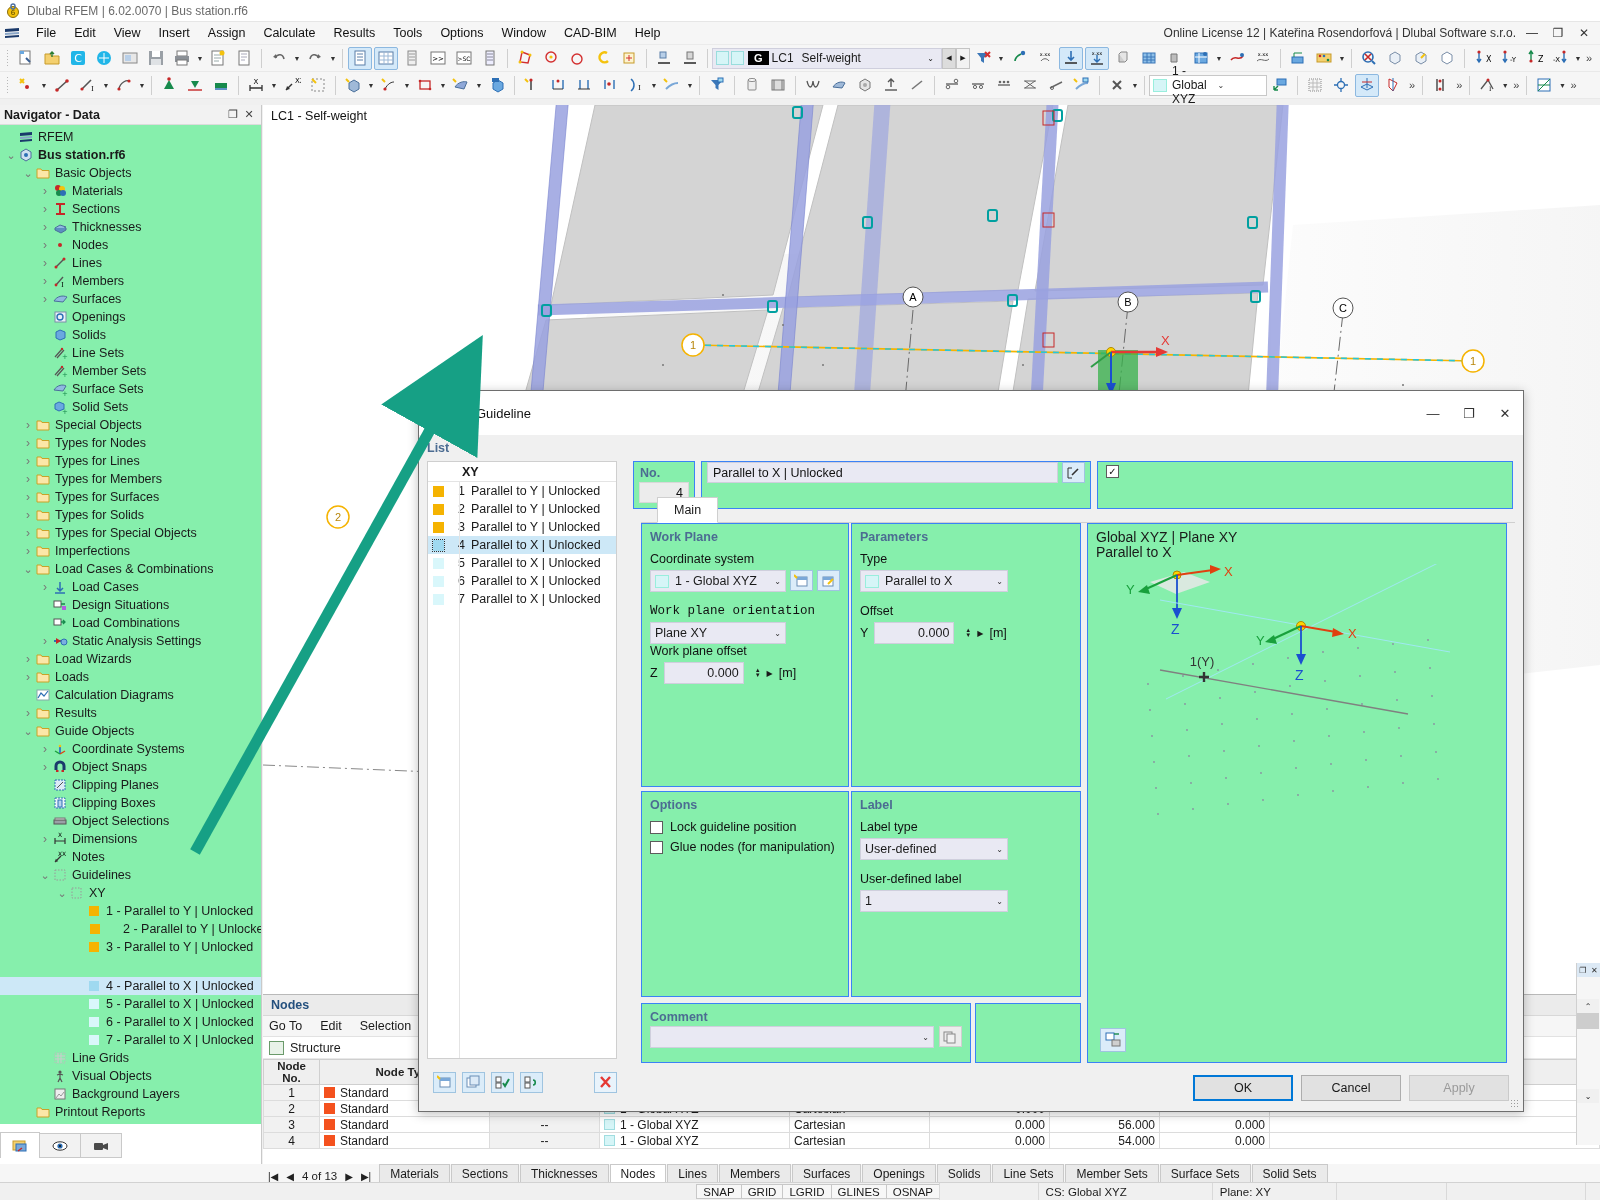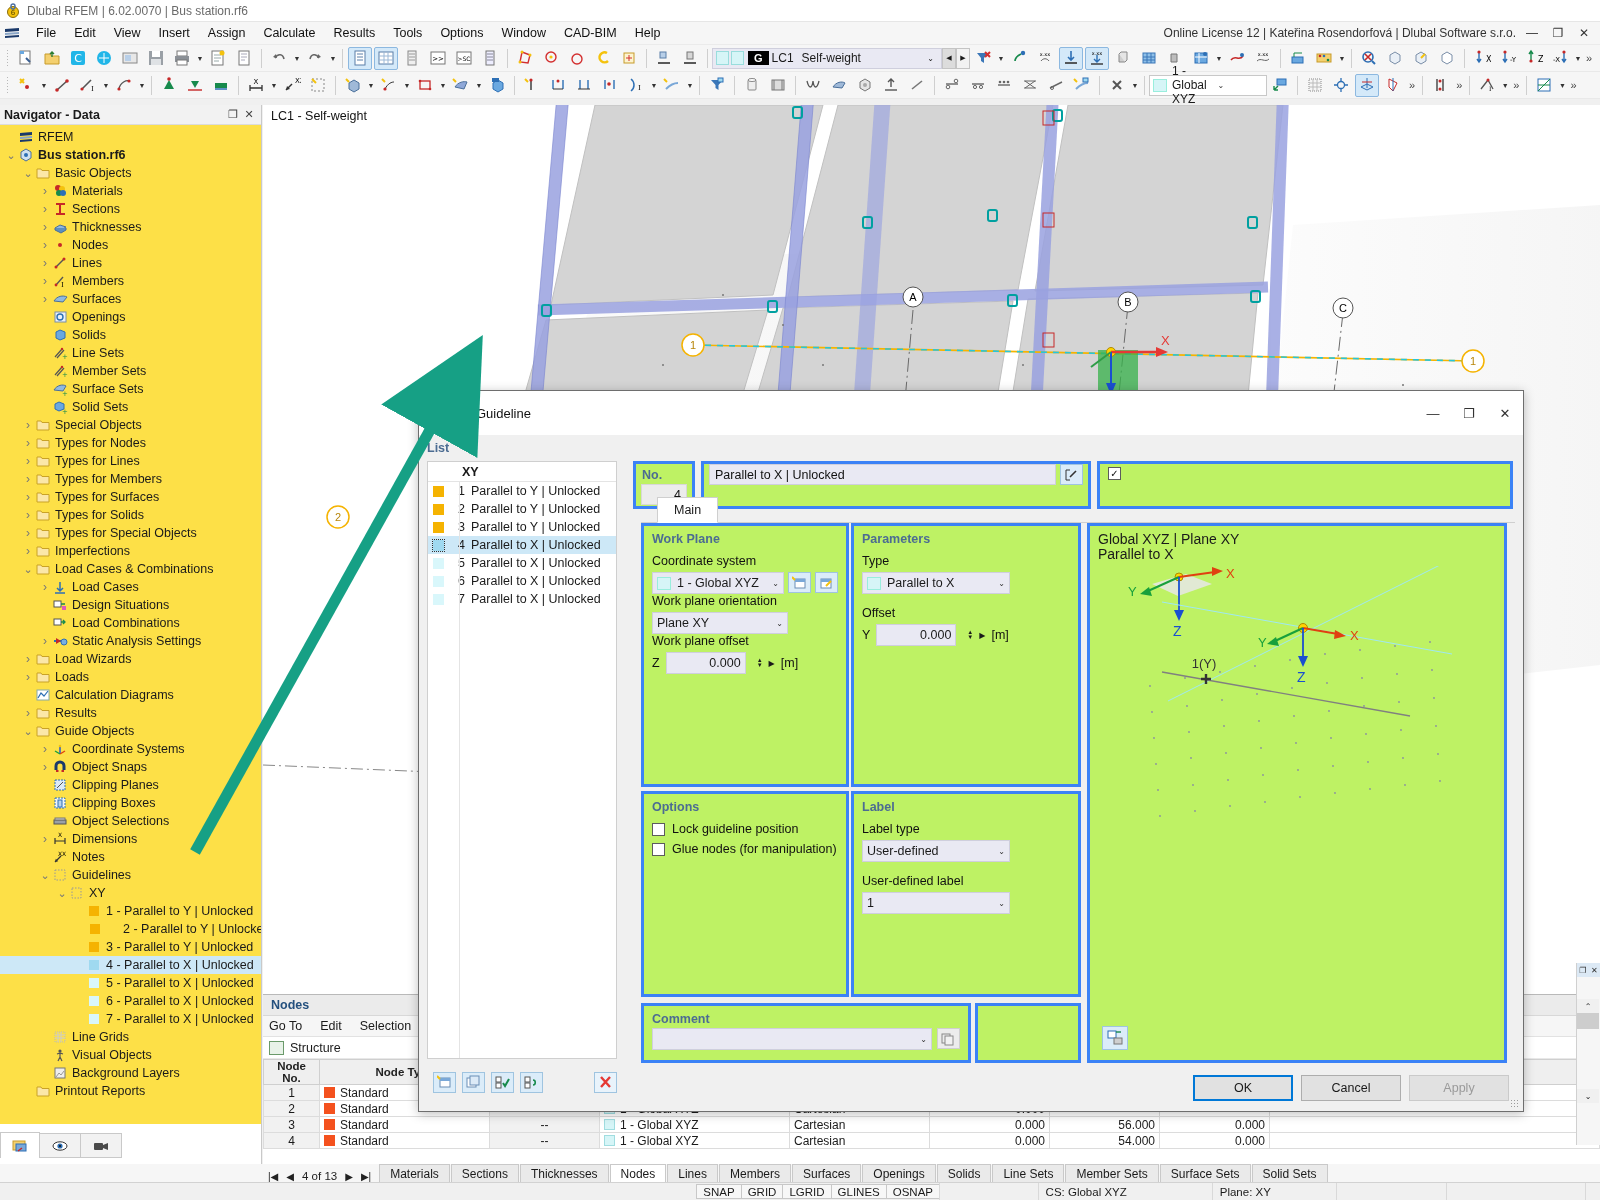--- a/index.html
+++ b/index.html
@@ -57,21 +57,21 @@
               border:1px solid #c8c8c8; width:118px; padding:0 3px; }
   .cs-combo .sw { width:14px; height:13px; background:#d6f5f7; border:1px solid #9ed; margin-right:5px;}
   .cs-combo span { font-size:12px; flex:1;}
   .ddmore { font-size:11px; color:#444; padding:0 3px;}
 
   
   #workarea { position:absolute; top:105px; left:0; right:0; bottom:36px; }
 
   
   #navigator { position:absolute; left:0; top:0; width:262px; bottom:40px;
-               background:#fde047; border-right:1px solid #c9c9c9;
+               background:#86efac; border-right:1px solid #c9c9c9;
                display:flex; flex-direction:column; }
   #nav-header { height:20px; background:#f2f2f2; display:flex; align-items:center;
                 padding:0 4px; border-bottom:1px solid #dcdcdc; }
   #nav-header .t { font-weight:bold; font-size:12.5px; color:#1a1a1a; flex:1; }
   #nav-header .b { width:16px; height:16px; display:flex; align-items:center;
                    justify-content:center; font-size:11px; color:#444; }
   #nav-tree { flex:1; overflow:hidden; padding-top:3px; font-size:12.5px; }
   .nr { display:flex; align-items:center; height:18px; white-space:nowrap; }
   .nr.sel { background:#cde8f7; }
   .nr .exp { width:14px; text-align:center; color:#777; font-size:9px; }
@@ -150,21 +150,21 @@
             display:flex; flex-direction:column; }
   #dlg-title { height:44px; background:#ffffff; display:flex; align-items:center;
                padding-left:8px; }
   #dlg-title .di { width:15px; height:16px; margin-right:8px; }
   #dlg-title .dt { font-size:13px; color:#111; flex:1; }
   #dlg-title .dc { width:36px; height:30px; display:flex; align-items:center;
                    justify-content:center; font-size:13px; color:#333; }
 
   #dlg-body { flex:1; position:relative; padding:6px 8px 0 8px; }
 
-  .gb { background:#bef264; border:3px solid #3b82f6; position:absolute; }
+  .gb { background:#86efac; border:1px solid #3b82f6; position:absolute; }
   .gb > .gbl { font-size:12.5px; font-weight:bold; color:#4c6c92; padding:6px 8px 2px 8px; }
 
   .fieldlabel { font-size:12.5px; color:#111; }
   .input {
     height:22px; background:#e9e9f3; border:1px solid #cfcfdd; display:flex;
     align-items:center; padding:0 5px; font-size:12.5px; color:#111;
   }
   .input.ro { background:#ececec; border-color:#d8d8d8; justify-content:flex-end; }
   .combo { height:22px; background:#e9e9f3; border:1px solid #cfcfdd;
            display:flex; align-items:center; padding:0 4px; font-size:12.5px; }
@@ -1325,21 +1325,21 @@
         </div>
         <div class="nr" style="padding-left: 72px;">
           <span class="exp"></span>
           <span class="ic">
             <svg width="15" height="14" viewBox="0 0 15 14">
               <rect x="2" y="2" width="10" height="10" fill="#f5b301"></rect>
             </svg>
           </span>
           <span class="lb">3 - Parallel to Y | Unlocked</span>
         </div>
-        <div class="nr sel" style="padding-left: 72px;">
+        <div class="nr sel" style="padding-left: 72px; margin-top: 21px;">
           <span class="exp"></span>
           <span class="ic">
             <svg width="15" height="14" viewBox="0 0 15 14">
               <rect x="2" y="2" width="10" height="10" fill="#9fd9f0"></rect>
             </svg>
           </span>
           <span class="lb">4 - Parallel to X | Unlocked</span>
         </div>
         <div class="nr" style="padding-left: 72px;">
           <span class="exp"></span>
@@ -1852,21 +1852,21 @@
               </svg>
             </div>
           <div class="minibtn">
               <svg width="15" height="14" viewBox="0 0 15 14">
                 <rect x="2" y="3" width="10" height="9" fill="#fff" stroke="#6a8db5"></rect>
                 <rect x="2" y="3" width="10" height="3" fill="#7aa8d8"></rect>
                 <path d="M7 10l5-5" stroke="#f4c20d" stroke-width="2"></path>
               </svg>
             </div>
         </div>
-        <div class="fieldlabel" style="">Work plane orientation</div>
+        <div class="fieldlabel" style="margin-top:12px;font-family:Liberation Mono, monospace;">Work plane orientation</div>
         <div class="combo" style="margin-top:4px;width:136px;">
           <span class="txt">Plane XY</span>
           <span class="cv">⌄</span>
         </div>
         <div class="fieldlabel" style="">Work plane offset</div>
         <div style="display:flex;align-items:center;gap:6px;margin-top:4px;">
           <span class="fieldlabel">Z</span>
           <div class="numfield" style="width:80px;">0.000</div>
           <span class="spinner">
               <span>▲</span>

